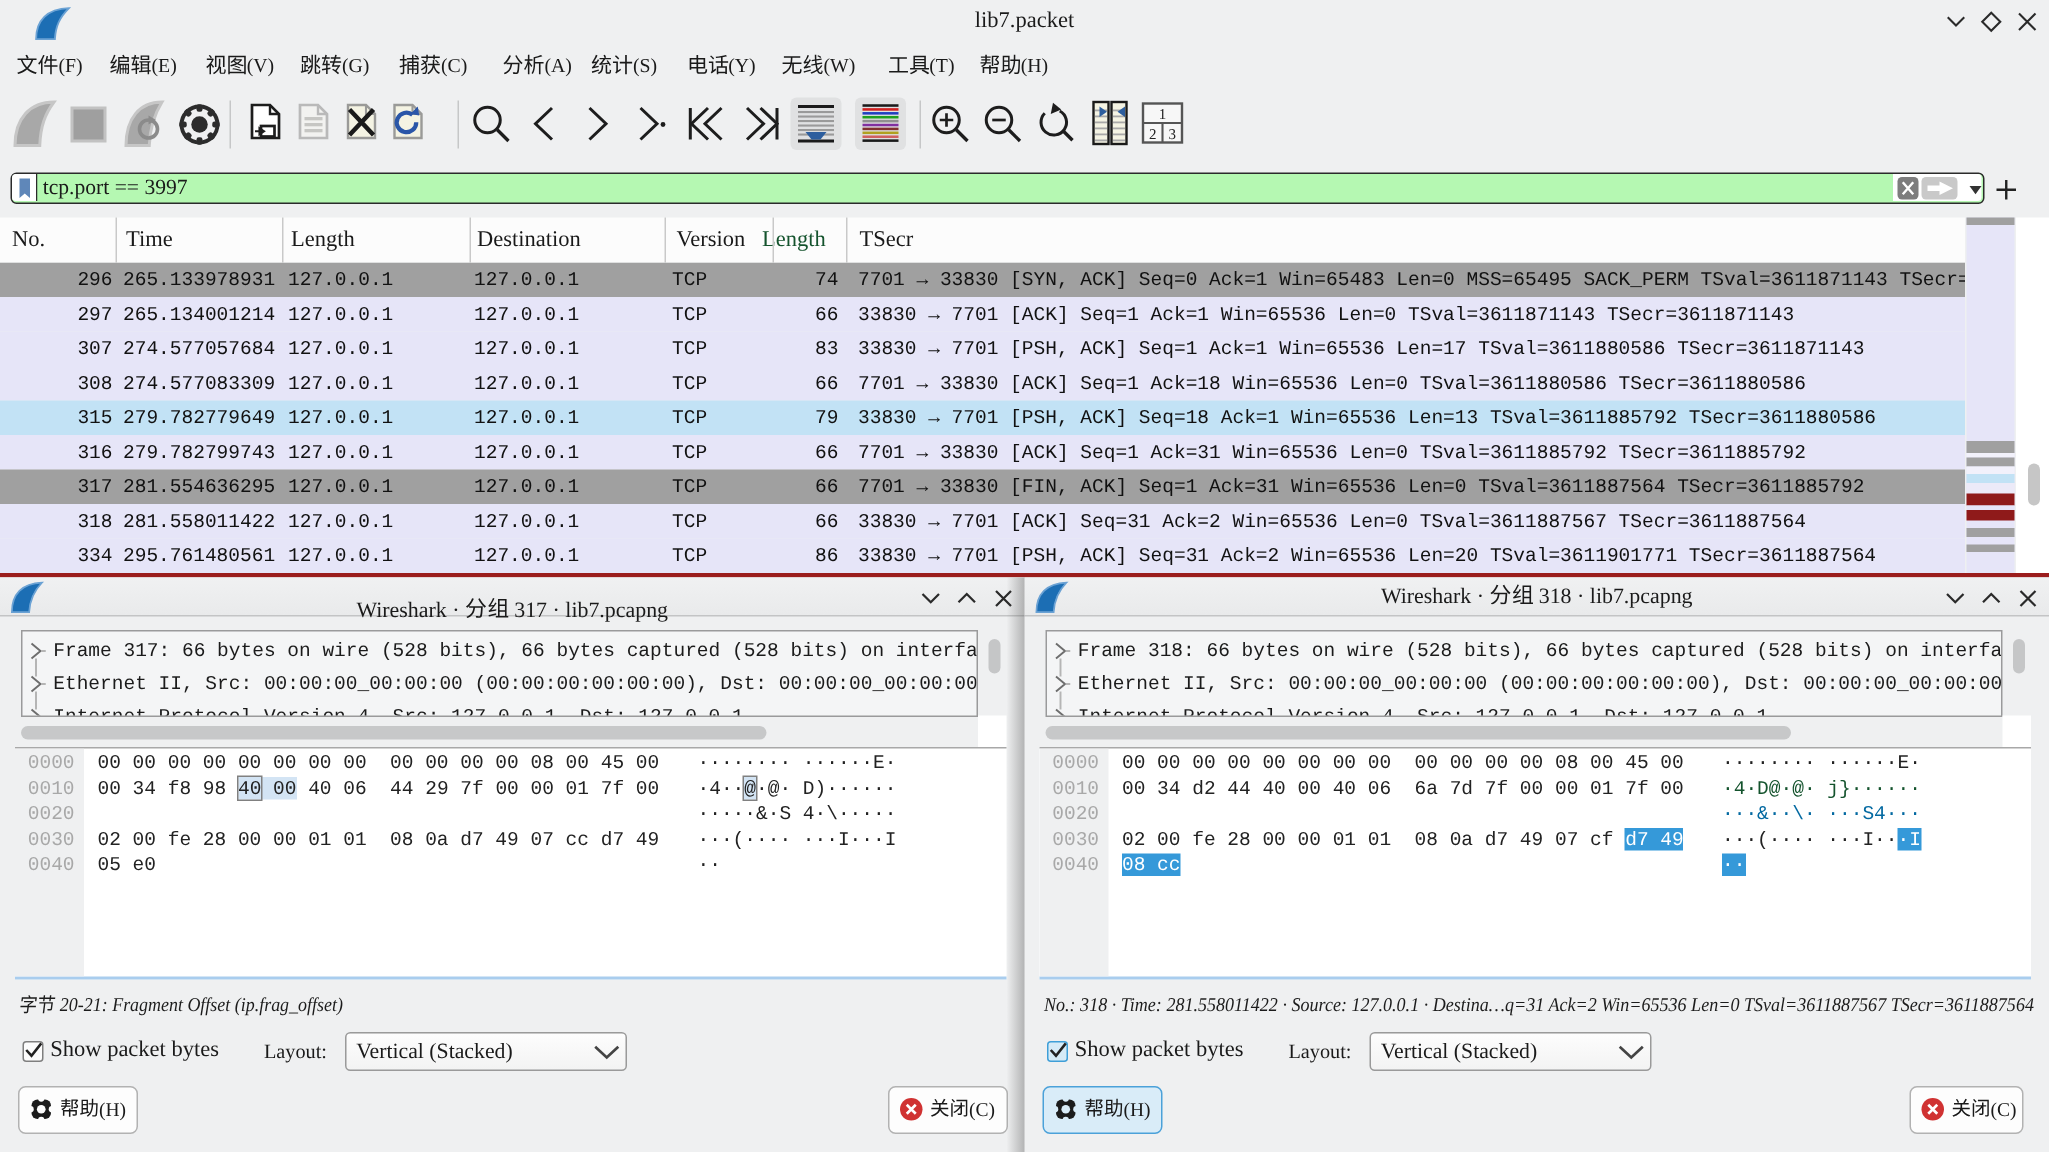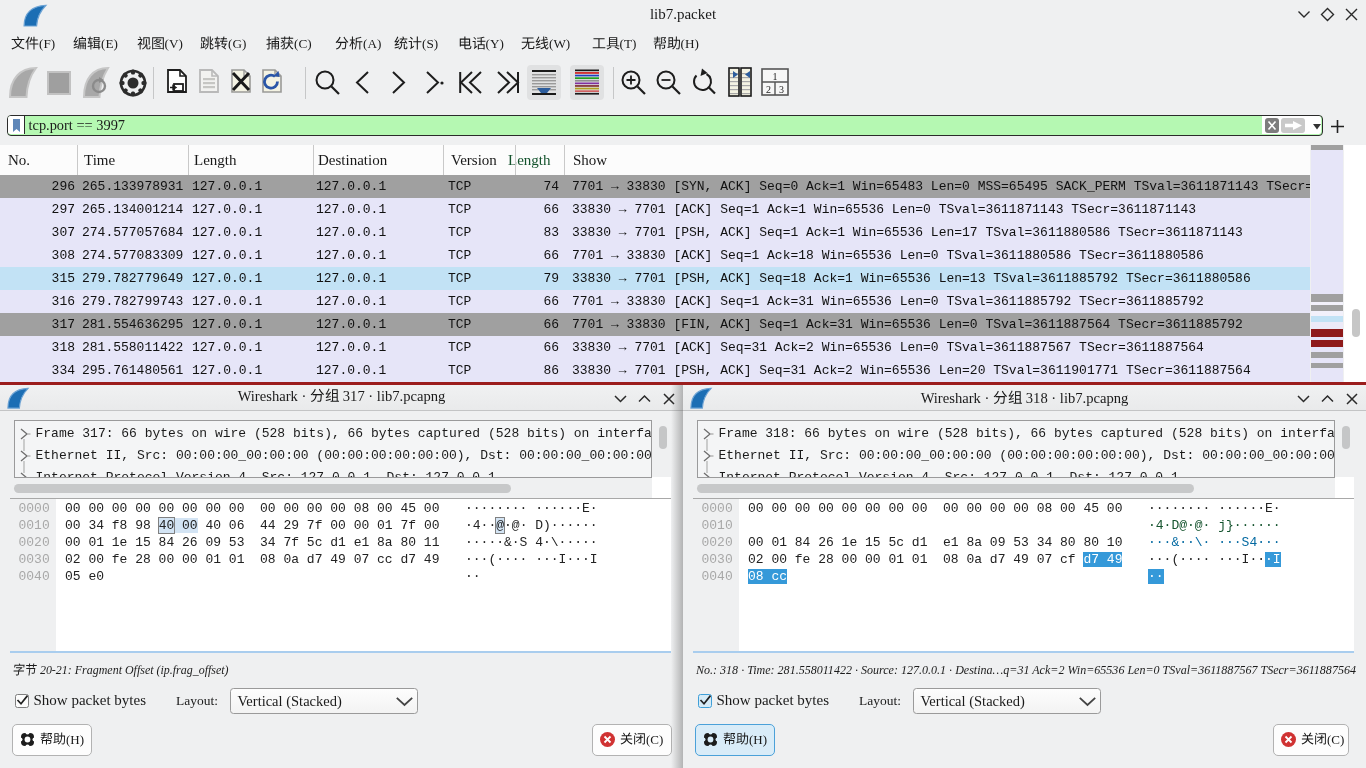--- a/index.html
+++ b/index.html
@@ -199,21 +199,21 @@
 <svg class="ic" style="left:1331px;top:119.5px" width="13" height="13" viewBox="0 0 13 13">
     <path d="M6.5 0 V13 M0 6.5 H13" stroke="#222" stroke-width="1.6"></path>
   </svg>
 <div class="abs" style="left:0;top:144.5px;width:1310px;height:30px;background:#fcfcfc"></div>
 <div class="abs" style="left:8px;top:144.5px;height:30px;line-height:30px;font-size:15px;color:#191919">No.</div>
 <div class="abs" style="left:84px;top:144.5px;height:30px;line-height:30px;font-size:15px;color:#191919">Time</div>
 <div class="abs" style="left:194px;top:144.5px;height:30px;line-height:30px;font-size:15px;color:#191919">Length</div>
 <div class="abs" style="left:318px;top:144.5px;height:30px;line-height:30px;font-size:15px;color:#191919">Destination</div>
 <div class="abs" style="left:451px;top:144.5px;height:30px;line-height:30px;font-size:15px;color:#191919">Version</div>
 <div class="abs" style="left:508px;top:144.5px;height:30px;line-height:30px;font-size:15px;color:#14532d">Length</div>
-<div class="abs" style="left:573px;top:144.5px;height:30px;line-height:30px;font-size:15px;color:#191919">Show</div>
+<div class="abs" style="left:573px;top:144.5px;height:30px;line-height:30px;font-size:15px;color:#191919">TSecr</div>
 <div class="vline" style="left:77px;top:144.5px;height:30px"></div>
 <div class="vline" style="left:188px;top:144.5px;height:30px"></div>
 <div class="vline" style="left:313px;top:144.5px;height:30px"></div>
 <div class="vline" style="left:443px;top:144.5px;height:30px"></div>
 <div class="vline" style="left:515px;top:144.5px;height:30px"></div>
 <div class="vline" style="left:564px;top:144.5px;height:30px"></div>
 <div class="abs mono" style="left:0;top:174.5px;width:1310px;height:207px;overflow:hidden;color:#111"><div class="row" style="top:0px;background:#a0a0a0"><span style="left:0;width:75px;text-align:right">296</span><span style="left:82px">265.133978931</span><span style="left:192px">127.0.0.1</span><span style="left:316px">127.0.0.1</span><span style="left:448px">TCP</span><span style="left:500px;width:59px;text-align:right">74</span><span style="left:572px">7701 → 33830 [SYN, ACK] Seq=0 Ack=1 Win=65483 Len=0 MSS=65495 SACK_PERM TSval=3611871143 TSecr=3611871143</span></div><div class="row" style="top:23px;background:#e6e5f8"><span style="left:0;width:75px;text-align:right">297</span><span style="left:82px">265.134001214</span><span style="left:192px">127.0.0.1</span><span style="left:316px">127.0.0.1</span><span style="left:448px">TCP</span><span style="left:500px;width:59px;text-align:right">66</span><span style="left:572px">33830 → 7701 [ACK] Seq=1 Ack=1 Win=65536 Len=0 TSval=3611871143 TSecr=3611871143</span></div><div class="row" style="top:46px;background:#e6e5f8"><span style="left:0;width:75px;text-align:right">307</span><span style="left:82px">274.577057684</span><span style="left:192px">127.0.0.1</span><span style="left:316px">127.0.0.1</span><span style="left:448px">TCP</span><span style="left:500px;width:59px;text-align:right">83</span><span style="left:572px">33830 → 7701 [PSH, ACK] Seq=1 Ack=1 Win=65536 Len=17 TSval=3611880586 TSecr=3611871143</span></div><div class="row" style="top:69px;background:#e6e5f8"><span style="left:0;width:75px;text-align:right">308</span><span style="left:82px">274.577083309</span><span style="left:192px">127.0.0.1</span><span style="left:316px">127.0.0.1</span><span style="left:448px">TCP</span><span style="left:500px;width:59px;text-align:right">66</span><span style="left:572px">7701 → 33830 [ACK] Seq=1 Ack=18 Win=65536 Len=0 TSval=3611880586 TSecr=3611880586</span></div><div class="row" style="top:92px;background:#c2e2f5"><span style="left:0;width:75px;text-align:right">315</span><span style="left:82px">279.782779649</span><span style="left:192px">127.0.0.1</span><span style="left:316px">127.0.0.1</span><span style="left:448px">TCP</span><span style="left:500px;width:59px;text-align:right">79</span><span style="left:572px">33830 → 7701 [PSH, ACK] Seq=18 Ack=1 Win=65536 Len=13 TSval=3611885792 TSecr=3611880586</span></div><div class="row" style="top:115px;background:#e6e5f8"><span style="left:0;width:75px;text-align:right">316</span><span style="left:82px">279.782799743</span><span style="left:192px">127.0.0.1</span><span style="left:316px">127.0.0.1</span><span style="left:448px">TCP</span><span style="left:500px;width:59px;text-align:right">66</span><span style="left:572px">7701 → 33830 [ACK] Seq=1 Ack=31 Win=65536 Len=0 TSval=3611885792 TSecr=3611885792</span></div><div class="row" style="top:138px;background:#a0a0a0"><span style="left:0;width:75px;text-align:right">317</span><span style="left:82px">281.554636295</span><span style="left:192px">127.0.0.1</span><span style="left:316px">127.0.0.1</span><span style="left:448px">TCP</span><span style="left:500px;width:59px;text-align:right">66</span><span style="left:572px">7701 → 33830 [FIN, ACK] Seq=1 Ack=31 Win=65536 Len=0 TSval=3611887564 TSecr=3611885792</span></div><div class="row" style="top:161px;background:#e6e5f8"><span style="left:0;width:75px;text-align:right">318</span><span style="left:82px">281.558011422</span><span style="left:192px">127.0.0.1</span><span style="left:316px">127.0.0.1</span><span style="left:448px">TCP</span><span style="left:500px;width:59px;text-align:right">66</span><span style="left:572px">33830 → 7701 [ACK] Seq=31 Ack=2 Win=65536 Len=0 TSval=3611887567 TSecr=3611887564</span></div><div class="row" style="top:184px;background:#e6e5f8"><span style="left:0;width:75px;text-align:right">334</span><span style="left:82px">295.761480561</span><span style="left:192px">127.0.0.1</span><span style="left:316px">127.0.0.1</span><span style="left:448px">TCP</span><span style="left:500px;width:59px;text-align:right">86</span><span style="left:572px">33830 → 7701 [PSH, ACK] Seq=31 Ack=2 Win=65536 Len=20 TSval=3611901771 TSecr=3611887564</span></div></div>
 <div class="abs" style="left:1311px;top:144.5px;width:32px;height:237px;background:#e6e5f8"></div>
 <div class="abs" style="left:1311px;top:144.7px;width:32px;height:5.5px;background:#a0a0a0"></div>
 <div class="abs" style="left:1311px;top:294.4px;width:32px;height:7.800000000000011px;background:#a0a0a0"></div>
@@ -228,21 +228,21 @@
 <div class="abs" style="left:1311px;top:352px;width:32px;height:5.899999999999977px;background:#a0a0a0"></div>
 <div class="abs" style="left:1311px;top:363px;width:32px;height:5.300000000000011px;background:#a0a0a0"></div>
 <div class="abs" style="left:1344px;top:144.5px;width:22px;height:237px;background:#fff"></div>
 <div class="abs" style="left:1352px;top:309px;width:8px;height:28px;background:#c6c6c6;border-radius:4px"></div>
 <div class="abs" style="left:0;top:381.5px;width:1366px;height:3px;background:#9b1d1d"></div>
 <div class="abs" style="left:0px;top:384.5px;width:683px;height:383.5px;background:#eff0f1;overflow:hidden"></div>
 <div class="abs" style="left:0px;top:384.5px;width:683px;height:26px;background:linear-gradient(#f0f1f2,#e9eaeb);border-bottom:1px solid #c3c4c5"></div>
 <svg class="ic" style="left:6px;top:386.5px" width="23" height="22" viewBox="0 0 24 24" preserveAspectRatio="none">
     <path d="M2 23 C2 10 9 2 23 1.5 C17 8 14.5 14 14 23 Z" fill="#1c6eb4" stroke="#6ba2d4" stroke-width="1.2"></path>
   </svg>
-<div class="abs" style="left:0px;top:383px;width:683px;height:26px;text-align:center;line-height:26px;font-size:14.6px">Wireshark · <svg class="cj" viewBox="0 0 1000 1000">
+<div class="abs" style="left:0px;top:394px;width:683px;height:26px;text-align:center;line-height:26px;font-size:14.6px">Wireshark · <svg class="cj" viewBox="0 0 1000 1000">
       <path d="M673 58 604 86C675 234 795 397 900 487C915 467 942 439 961 424C857 346 735 193 673 58ZM324 60C266 213 164 352 44 438C62 452 95 481 108 496C135 474 161 450 187 423V492H380C357 662 302 821 65 899C82 915 102 944 111 963C366 871 432 690 459 492H731C720 742 705 840 680 866C670 876 658 878 637 878C614 878 552 878 487 872C501 893 510 925 512 947C575 951 636 952 670 949C704 946 727 939 748 914C783 875 796 761 811 454C812 444 812 418 812 418H192C277 327 352 210 404 82Z"></path>
     </svg><svg class="cj" viewBox="0 0 1000 1000">
       <path d="M48 822 63 894C157 870 282 838 401 807L394 743C266 774 134 804 48 822ZM481 90V869H380V938H959V869H872V90ZM553 869V673H798V869ZM553 414H798V606H553ZM553 345V159H798V345ZM66 457C81 450 105 443 242 426C194 492 150 545 130 565C97 602 71 627 49 631C58 649 69 683 73 698C94 686 129 676 401 621C400 606 400 578 402 559L182 599C265 510 346 400 415 289L355 252C334 289 311 325 288 360L143 376C207 290 269 179 318 71L250 40C205 161 126 292 102 325C79 359 60 383 42 387C50 407 62 442 66 457Z"></path>
     </svg> 317 · lib7.pcapng</div>
 <svg class="ic" style="left:614px;top:392.5px" width="61" height="12" viewBox="0 0 61 12" fill="none" stroke="#2a2a2a" stroke-width="1.5">
       <path d="M1 3 L6.5 8.5 L12 3"></path>
     <path d="M25 8.5 L30.5 3 L36 8.5"></path>
     <path d="M50 1 L60 11 M60 1 L50 11"></path>
   </svg>
 <div class="abs" style="left:13.5px;top:420px;width:638.5px;height:58px;border:1px solid #9a9a9b;background:#f4f5f6;overflow:hidden">
@@ -254,21 +254,21 @@
       <path d="M5 12 V24 M5 34 V46" stroke="#b5b5b5"></path>
     </svg>
     <div class="mono abs" style="left:21px;top:2px;width:800px;color:#1b1b1b;line-height:22px">Frame 317: 66 bytes on wire (528 bits), 66 bytes captured (528 bits) on interface lo, id 0<br>Ethernet II, Src: 00:00:00_00:00:00 (00:00:00:00:00:00), Dst: 00:00:00_00:00:00<br>Internet Protocol Version 4, Src: 127.0.0.1, Dst: 127.0.0.1</div>
   </div>
 <div class="abs" style="left:658.5px;top:425.5px;width:8px;height:23px;background:#c5c6c7;border-radius:4px"></div>
 <div class="abs" style="left:13.5px;top:483.5px;width:497px;height:9px;background:#c7c8c9;border-radius:4.5px"></div>
 <div class="abs" style="left:10px;top:498px;width:661px;height:154.5px;background:#fff;border-top:1px solid #a8a8a8;border-bottom:2px solid #a9cdee;overflow:hidden">
     <div class="abs" style="left:0;top:0;width:46px;height:100%;background:#eff0f1"></div>
     <div class="hexrow mono" style="top:0.5px"><span class="abs" style="left:8.5px;color:#a8a8a8">0000</span><span class="abs" style="left:55px;color:#222">00 00 00 00 00 00 00 00  00 00 00 00 08 00 45 00</span><span class="abs" style="left:455px;color:#222">········ ······E·</span></div>
     <div class="hexrow mono" style="top:17.5px"><span class="abs" style="left:8.5px;color:#a8a8a8">0010</span><span class="abs" style="left:55px;color:#222">00 34 f8 98 <span style="background:#d3e4f4;outline:1px solid #808080">40</span><span style="background:#d3e4f4"> 00</span> 40 06  44 29 7f 00 00 01 7f 00</span><span class="abs" style="left:455px;color:#222">·4··<span style="background:#d3e4f4;outline:1px solid #808080">@</span>·@· D)······</span></div>
-    <div class="hexrow mono" style="top:34.5px"><span class="abs" style="left:8.5px;color:#a8a8a8">0020</span><span class="abs" style="left:55px;color:#222">00 01 1e 15 84 26 09 53  34 7f 5c d1 e1 8a 80 11</span><span class="abs" style="left:455px;color:#222">·····&amp;·S 4·\·····</span></div>
+    <div class="hexrow mono" style="top:34.5px"><span class="abs" style="left:8.5px;color:#a8a8a8">0020</span><span class="abs" style="left:455px;color:#222">·····&amp;·S 4·\·····</span></div>
     <div class="hexrow mono" style="top:51.5px"><span class="abs" style="left:8.5px;color:#a8a8a8">0030</span><span class="abs" style="left:55px;color:#222">02 00 fe 28 00 00 01 01  08 0a d7 49 07 cc d7 49</span><span class="abs" style="left:455px;color:#222">···(···· ···I···I</span></div>
     <div class="hexrow mono" style="top:68.5px"><span class="abs" style="left:8.5px;color:#a8a8a8">0040</span><span class="abs" style="left:55px;color:#222">05 e0</span><span class="abs" style="left:455px;color:#222">··</span></div>
   </div>
 <div class="abs" style="left:652px;top:477px;width:19px;height:21px;background:#fff"></div>
 <div class="abs" style="left:13px;top:661px;width:820px;height:17px;line-height:17px;font-size:13px;font-style:italic;color:#1c1c1c;white-space:nowrap;transform:scaleX(0.92);transform-origin:0 0"><span style="display:inline-block;transform:skewX(-8deg)"><svg class="cj" viewBox="0 0 1000 1000">
         <path d="M460 517V580H69V652H460V866C460 880 455 885 437 886C419 886 354 886 287 884C300 904 314 938 319 959C404 959 457 958 492 947C528 934 539 912 539 868V652H930V580H539V543C627 496 717 428 779 364L728 325L711 329H233V400H635C584 444 519 488 460 517ZM424 56C443 82 462 115 475 144H80V351H154V216H843V351H920V144H563C549 111 523 66 497 33Z"></path>
       </svg><svg class="cj" viewBox="0 0 1000 1000">
         <path d="M98 394V466H360V958H439V466H772V726C772 741 766 745 747 746C727 747 659 747 586 745C596 768 606 800 609 823C704 823 766 823 803 811C839 798 849 774 849 728V394ZM634 40V153H366V40H289V153H55V225H289V340H366V225H634V340H712V225H946V153H712V40Z"></path>
       </svg></span> 20-21: Fragment Offset (ip.frag_offset)</div>
 <div class="abs" style="left:15px;top:693.5px;width:14px;height:14px;background:#fcfcfc;border:1px solid #7f7f7f;border-radius:2.5px"></div>
@@ -329,22 +329,22 @@
       <path d="M8.5 7 h3 M8.5 29 h3 M8.5 51 h3" stroke="#b5b5b5"></path>
       <path d="M5 12 V24 M5 34 V46" stroke="#b5b5b5"></path>
     </svg>
     <div class="mono abs" style="left:21px;top:2px;width:800px;color:#1b1b1b;line-height:22px">Frame 318: 66 bytes on wire (528 bits), 66 bytes captured (528 bits) on interface lo, id 0<br>Ethernet II, Src: 00:00:00_00:00:00 (00:00:00:00:00:00), Dst: 00:00:00_00:00:00<br>Internet Protocol Version 4, Src: 127.0.0.1, Dst: 127.0.0.1</div>
   </div>
 <div class="abs" style="left:1341.5px;top:425.5px;width:8px;height:23px;background:#c5c6c7;border-radius:4px"></div>
 <div class="abs" style="left:696.5px;top:483.5px;width:497px;height:9px;background:#c7c8c9;border-radius:4.5px"></div>
 <div class="abs" style="left:693px;top:498px;width:661px;height:154.5px;background:#fff;border-top:1px solid #a8a8a8;border-bottom:2px solid #a9cdee;overflow:hidden">
     <div class="abs" style="left:0;top:0;width:46px;height:100%;background:#eff0f1"></div>
     <div class="hexrow mono" style="top:0.5px"><span class="abs" style="left:8.5px;color:#a8a8a8">0000</span><span class="abs" style="left:55px;color:#222">00 00 00 00 00 00 00 00  00 00 00 00 08 00 45 00</span><span class="abs" style="left:455px;color:#222">········ ······E·</span></div>
-    <div class="hexrow mono" style="top:17.5px"><span class="abs" style="left:8.5px;color:#a8a8a8">0010</span><span class="abs" style="left:455px;color:#14532d">·4·D@·@· j}······</span></div>
-    <div class="hexrow mono" style="top:34.5px"><span class="abs" style="left:8.5px;color:#a8a8a8">0020</span><span class="abs" style="left:55px;color:#222">00 01 84 26 1e 15 5c d1  e1 8a 09 53 34 80 80 10</span><span class="abs" style="left:455px;color:#0369a1">···&amp;··\· ···S4···</span></div>
+    <div class="hexrow mono" style="top:17.5px"><span class="abs" style="left:8.5px;color:#a8a8a8">0010</span><span class="abs" style="left:55px;color:#222">00 34 d2 44 40 00 40 06  6a 7d 7f 00 00 01 7f 00</span><span class="abs" style="left:455px;color:#14532d">·4·D@·@· j}······</span></div>
+    <div class="hexrow mono" style="top:34.5px"><span class="abs" style="left:8.5px;color:#a8a8a8">0020</span><span class="abs" style="left:455px;color:#0369a1">···&amp;··\· ···S4···</span></div>
     <div class="hexrow mono" style="top:51.5px"><span class="abs" style="left:8.5px;color:#a8a8a8">0030</span><span class="abs" style="left:55px;color:#222">02 00 fe 28 00 00 01 01  08 0a d7 49 07 cf <span style="background:#3599d9;color:#fff">d7 49</span></span><span class="abs" style="left:455px;color:#222">···(···· ···I··<span style="background:#3599d9;color:#fff">·I</span></span></div>
     <div class="hexrow mono" style="top:68.5px"><span class="abs" style="left:8.5px;color:#a8a8a8">0040</span><span class="abs" style="left:55px;color:#222"><span style="background:#3599d9;color:#fff">08 cc</span></span><span class="abs" style="left:455px;color:#222"><span style="background:#3599d9;color:#fff">··</span></span></div>
   </div>
 <div class="abs" style="left:1335px;top:477px;width:19px;height:21px;background:#fff"></div>
 <div class="abs" style="left:696px;top:661px;width:820px;height:17px;line-height:17px;font-size:13px;font-style:italic;color:#1c1c1c;white-space:nowrap;transform:scaleX(0.926);transform-origin:0 0">No.: 318 · Time: 281.558011422 · Source: 127.0.0.1 · Destina…q=31 Ack=2 Win=65536 Len=0 TSval=3611887567 TSecr=3611887564</div>
 <div class="abs" style="left:698px;top:693.5px;width:14px;height:14px;background:#d6ebf7;border:1px solid #3f9fd8;border-radius:2.5px"></div>
 <svg class="ic" style="left:700px;top:694.5px" width="11" height="10" viewBox="0 0 11 10">
     <path d="M0.5 5 L4 8.8 L10.5 0.6" fill="none" stroke="#222" stroke-width="1.7"></path>
   </svg>
 <div class="abs" style="left:716.5px;top:693px;font-size:15px;line-height:15px">Show packet bytes</div>

